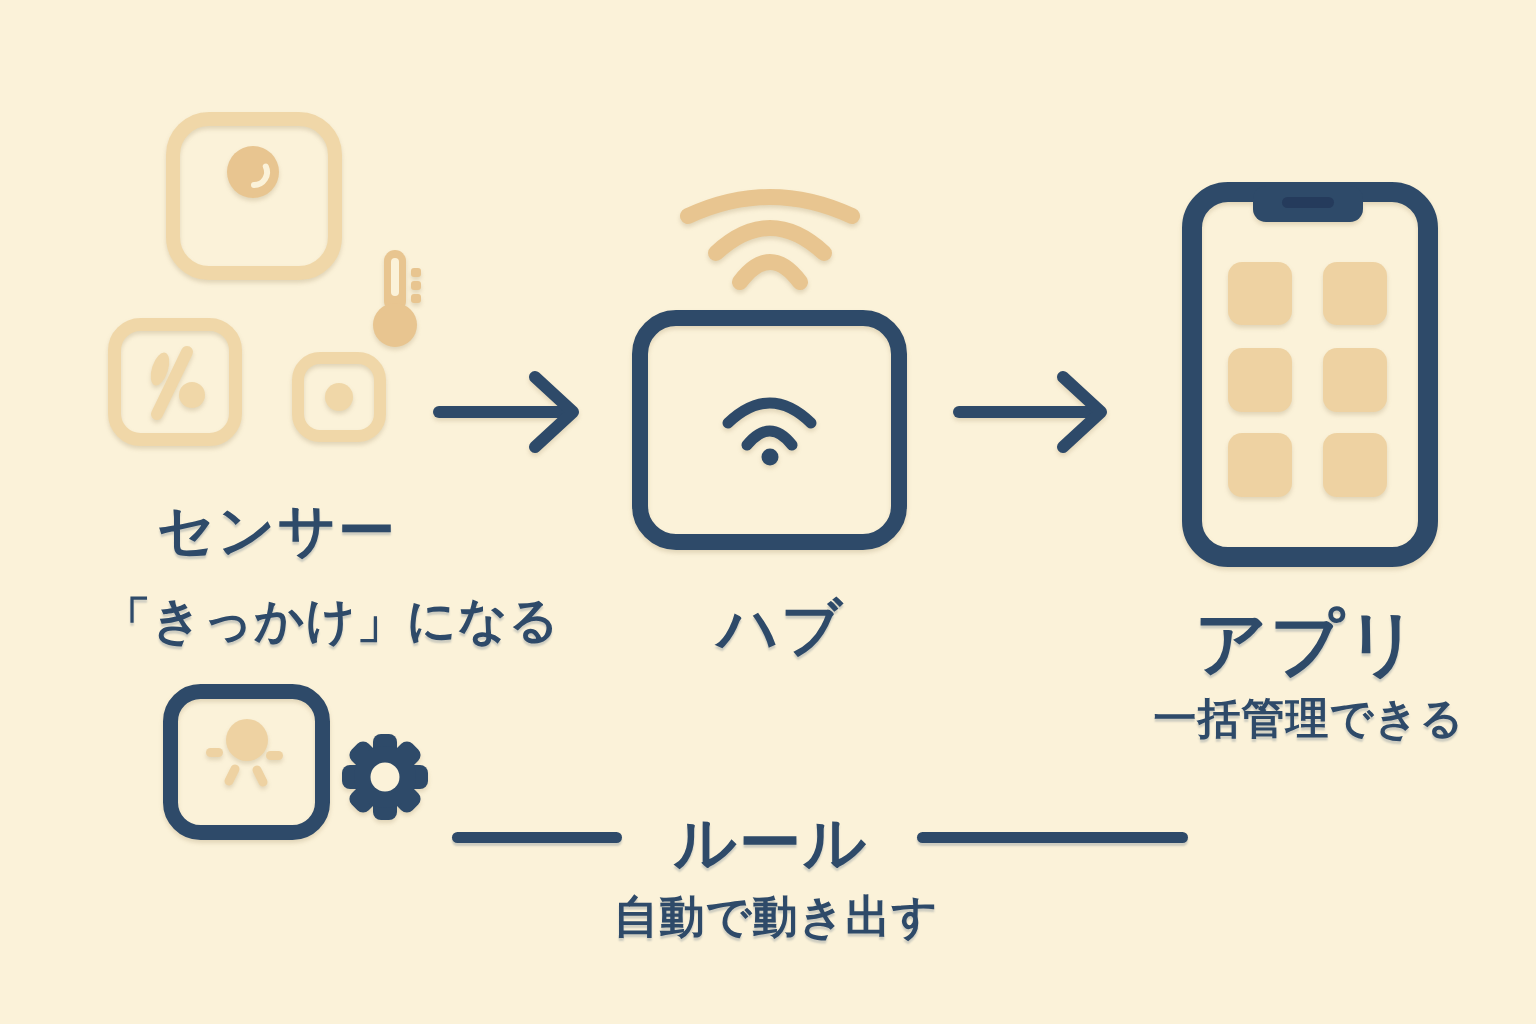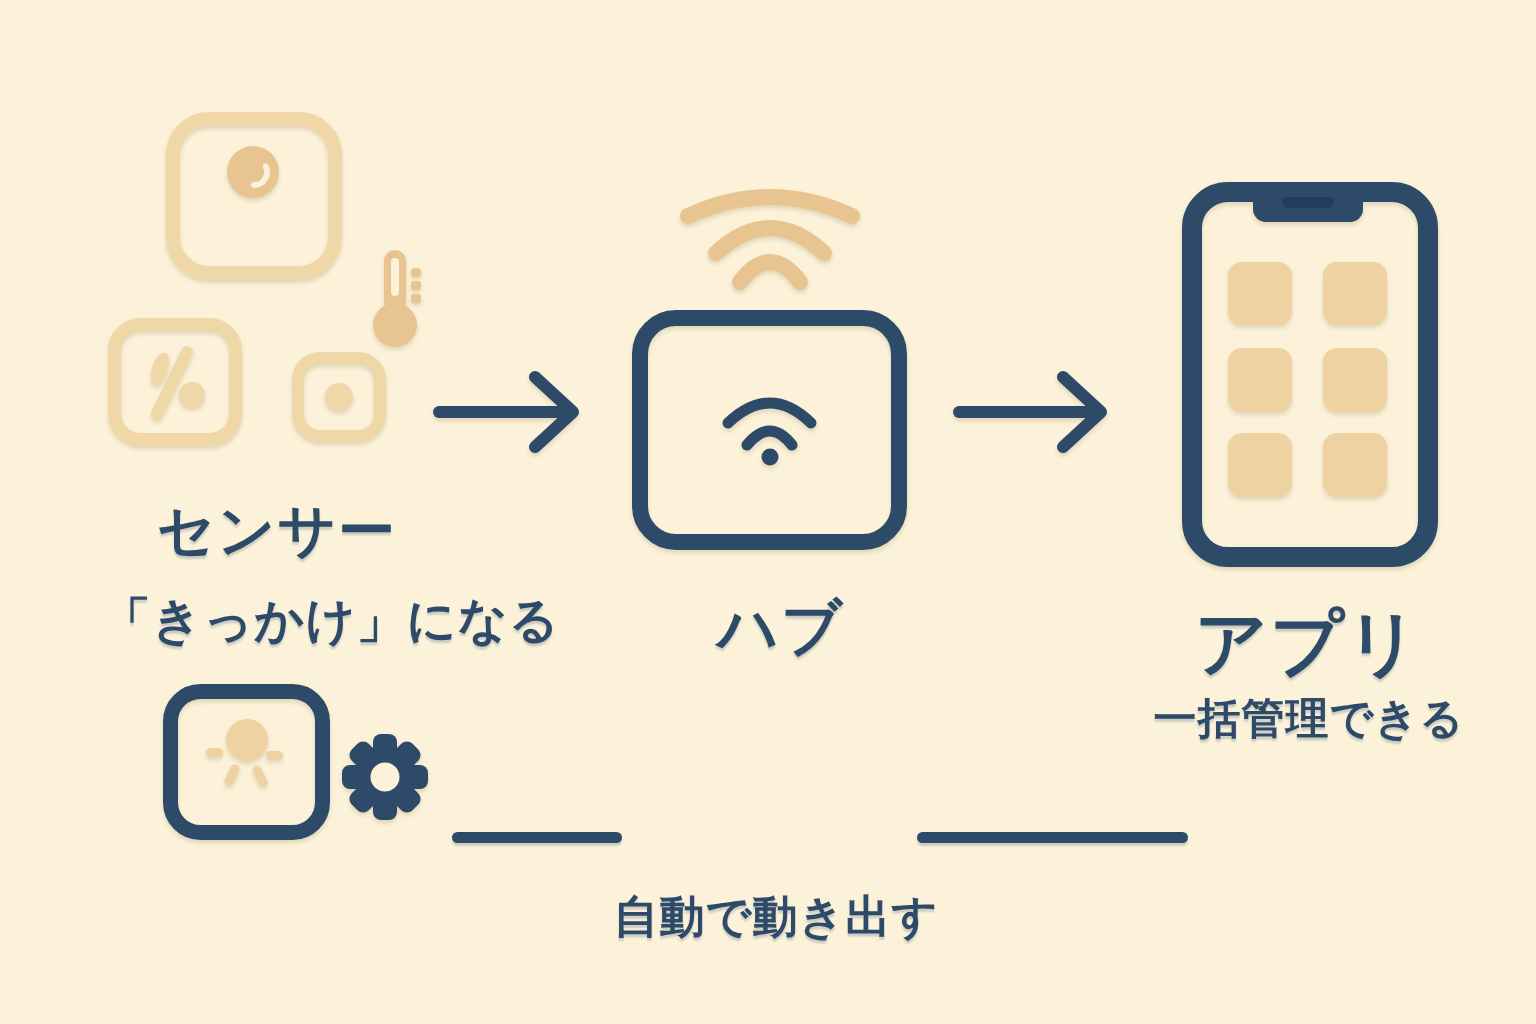--- a/index.html
+++ b/index.html
@@ -142,16 +142,17 @@
 
   <div class="label title" style="left:277px;top:502px;font-size:57px;">センサー</div>
   <div class="label subtitle" style="left:288px;top:596px;font-size:49px;margin-left:43px;">「きっかけ」になる</div>
 
   <div class="label title" style="left:768px;top:597px;font-size:60px;margin-left:13px;">ハブ</div>
 
   <div class="label title" style="left:1308px;top:607px;font-size:72px;">アプリ</div>
   <div class="label subtitle" style="left:1309px;top:697px;font-size:43px;">一括管理できる</div>
 
   <div class="rule-line" style="left:452px;top:832px;width:170px;"></div>
+  <div class="label title" style="left:771px;top:812px;font-size:62px;">ルール</div>
   <div class="rule-line" style="left:917px;top:832px;width:271px;"></div>
   <div class="label subtitle" style="left:776px;top:894px;font-size:45px;">自動で動き出す</div>
 
 </div>
 
 </body></html>

